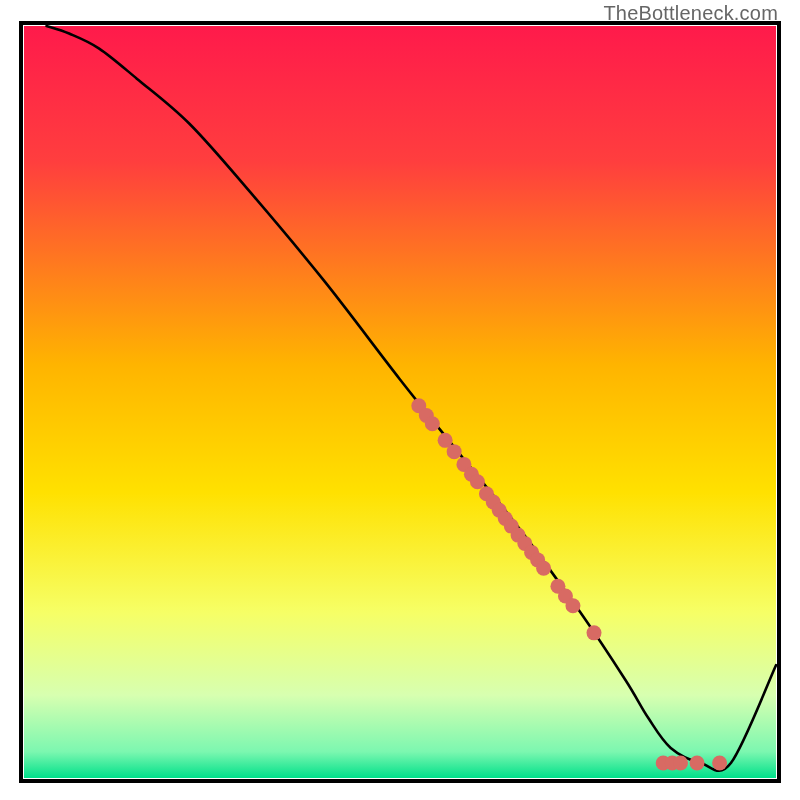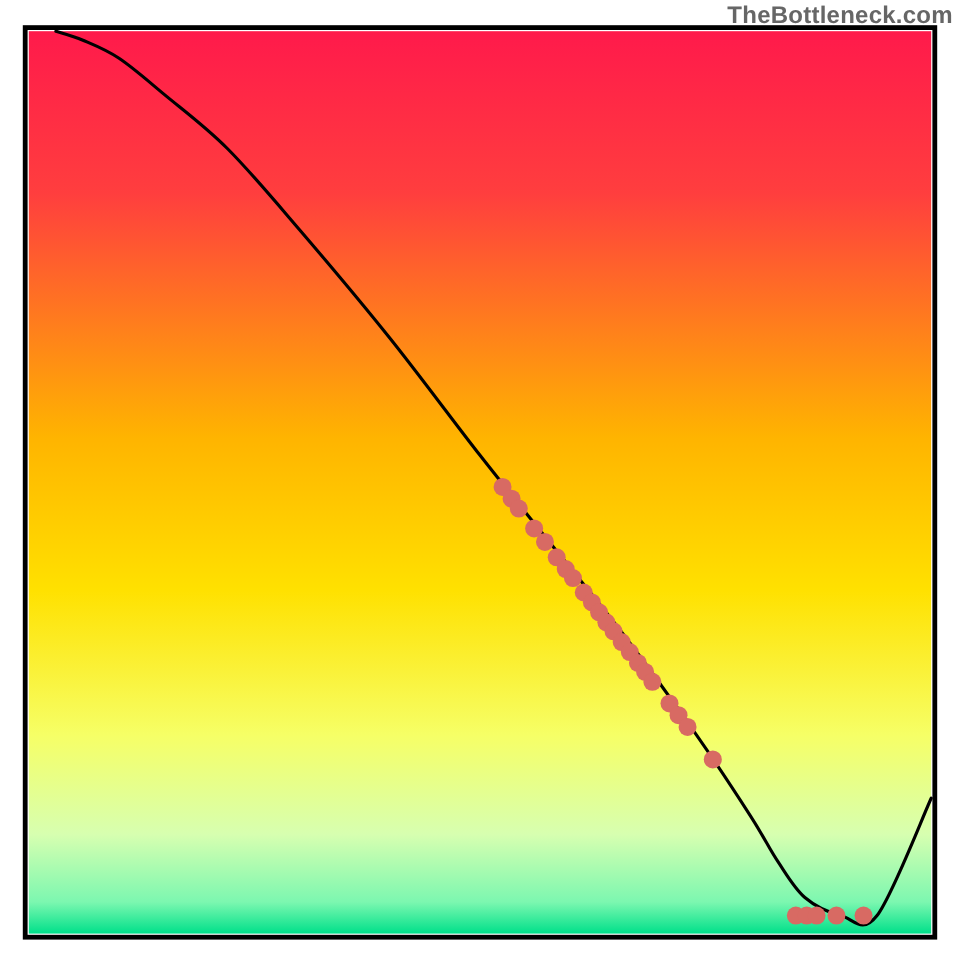--- a/index.html
+++ b/index.html
@@ -1,18 +1,18 @@
 <!DOCTYPE html>
 <html><head>
 <meta charset="utf-8">
 <style>
 html,body{margin:0;padding:0;width:800px;height:800px;overflow:hidden;font-family:Arial,Helvetica,sans-serif}
 .chart-wrap{position:relative;width:800px;height:800px}
 svg{display:block}
-.watermark{position:absolute;top:2px;right:6px;font-size:20px;color:#666;font-weight:700;letter-spacing:.2px}
+.watermark{position:absolute;top:2px;right:22px;font-size:20px;color:#666;font-weight:400;letter-spacing:.2px}
 </style>
 </head>
 <body>
 
 <div class="chart-wrap">
   <div class="watermark">TheBottleneck.com</div>
   <svg id="chart-svg" width="800" height="800" viewBox="0 0 800 800">
     <defs>
       <linearGradient id="bg-grad" x1="0" y1="0" x2="0" y2="1">
           <stop offset="0%" stop-color="#ff1a4b"></stop>

